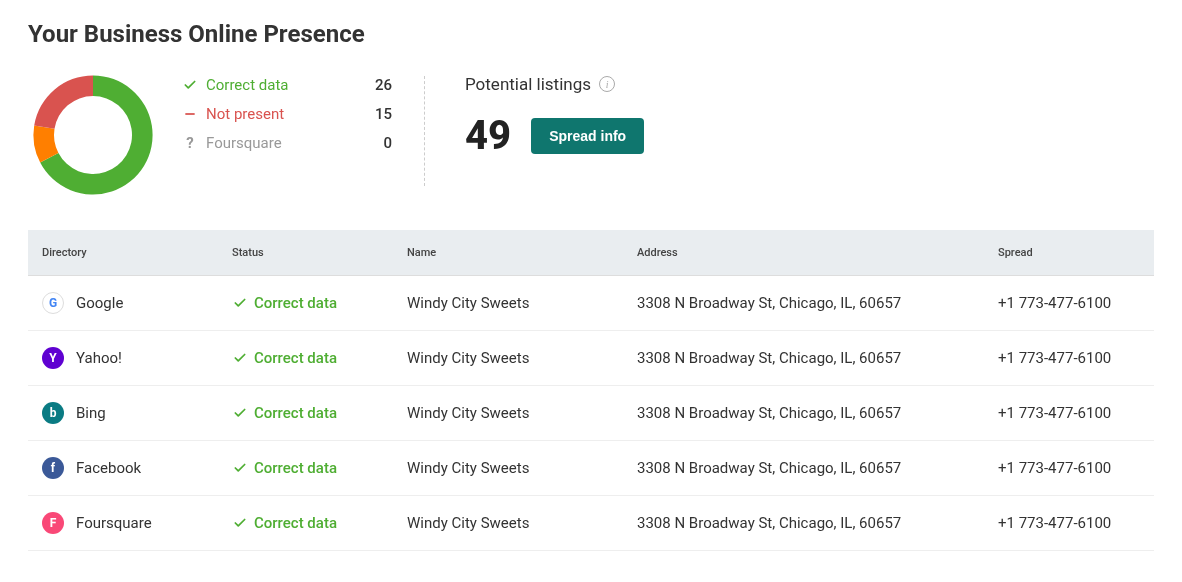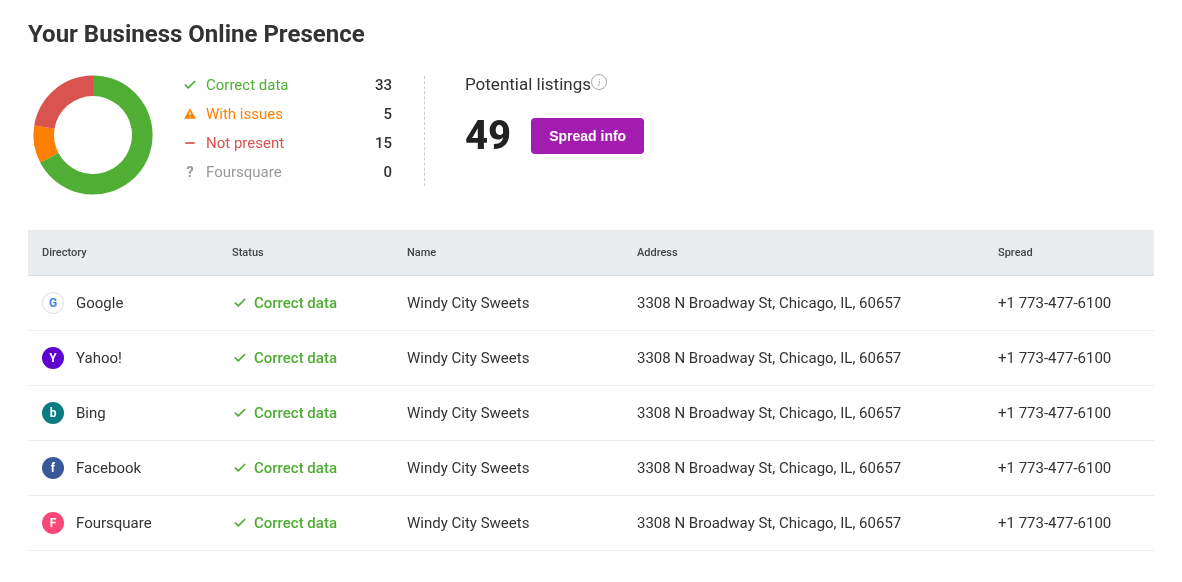--- a/index.html
+++ b/index.html
@@ -50,33 +50,34 @@
       margin: 6px 16px 0 8px;
     }
     .potential {
       display: flex;
       flex-direction: column;
       gap: 18px;
       padding-top: 4px;
     }
     .pot-label {
       display: flex;
-      align-items: flex-start;
+      align-items: center;
+      gap: 8px;
       font-size: 17px;
       color: #333;
     }
     .info-ic {
       width: 16px; height: 16px; border: 1px solid #aaa; border-radius: 50%;
       display: inline-flex; align-items: center; justify-content: center;
       font-size: 10px; color: #aaa; font-style: italic; font-family: Georgia, serif;
     }
     .pot-row2 { display: flex; align-items: center; gap: 20px; }
     .pot-number { font-size: 40px; font-weight: 800; color: #222; }
     .spread-btn {
-      background: #a21caf;
+      background: #0f766e;
       color: #fff;
       border: none;
       border-radius: 4px;
       padding: 10px 18px;
       font-size: 14px;
       font-weight: 600;
       cursor: pointer;
     }
 
     table.listings {
@@ -132,34 +133,21 @@
   <div class="legend">
     <div class="legend-row">
       <span class="legend-left">
         <span class="ic c-green">
           <svg width="14" height="14" viewBox="0 0 24 24" fill="none" stroke="currentColor" stroke-width="3" stroke-linecap="round" stroke-linejoin="round">
               <polyline points="20 6 9 17 4 12"></polyline>
             </svg>
         </span>
         <span class="legend-label c-green">Correct data</span>
       </span>
-      <span class="legend-count">33</span>
-    </div>
-    <div class="legend-row">
-      <span class="legend-left">
-        <span class="ic c-orange">
-          <svg width="14" height="14" viewBox="0 0 24 24" fill="currentColor">
-              <path d="M12 2 L22 20 H2 Z"></path>
-              <rect x="11" y="8" width="2" height="6" fill="#fff"></rect>
-              <rect x="11" y="16" width="2" height="2" fill="#fff"></rect>
-            </svg>
-        </span>
-        <span class="legend-label c-orange">With issues</span>
-      </span>
-      <span class="legend-count">5</span>
+      <span class="legend-count">26</span>
     </div>
     <div class="legend-row">
       <span class="legend-left">
         <span class="ic c-red">
           <svg width="14" height="14" viewBox="0 0 24 24" stroke="currentColor" stroke-width="3">
               <line x1="4" y1="12" x2="20" y2="12"></line>
             </svg>
         </span>
         <span class="legend-label c-red">Not present</span>
       </span>

